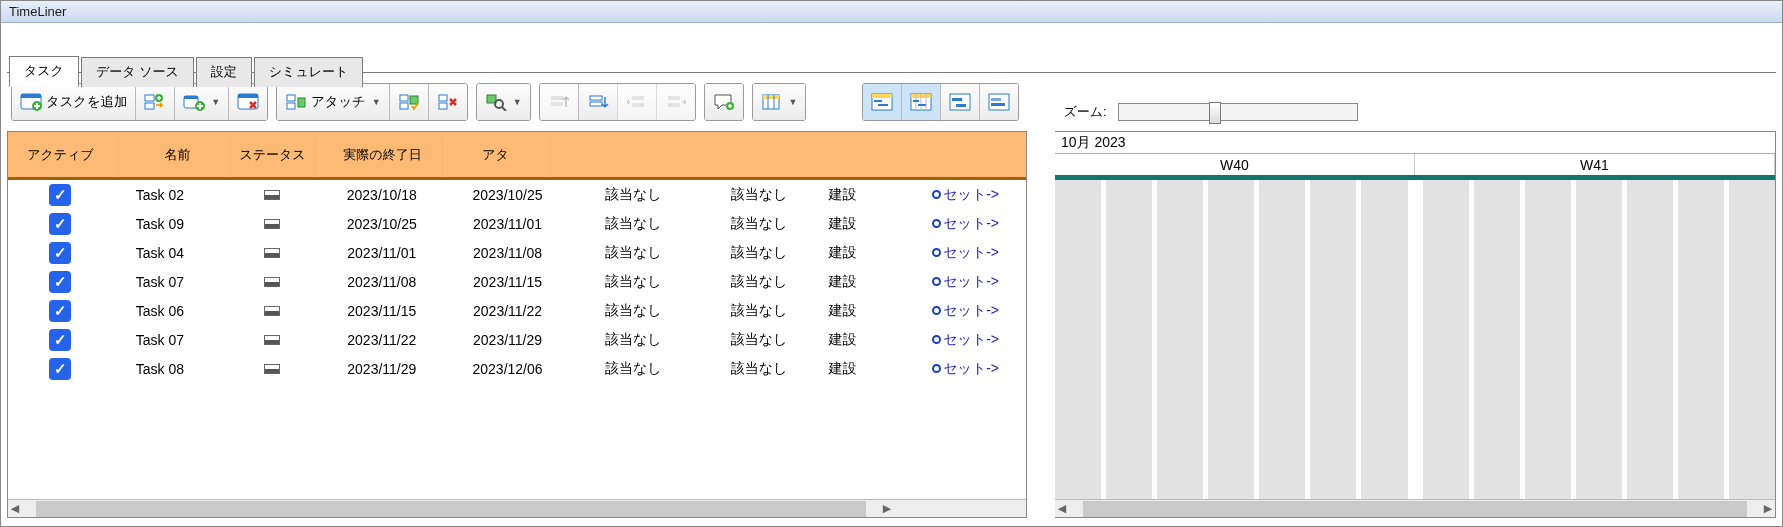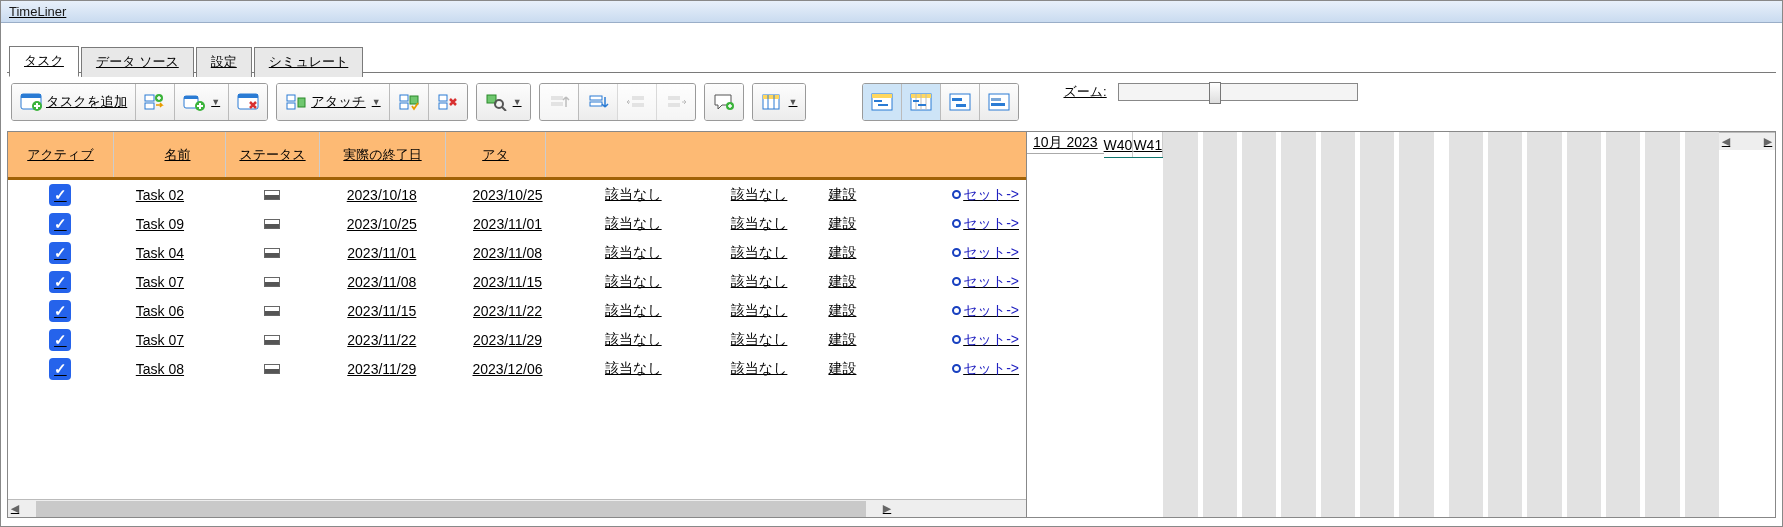--- a/index.html
+++ b/index.html
@@ -1,64 +1,64 @@
 <!DOCTYPE html>
 <html><head>
 <meta charset="utf-8">
 <style>
 * { box-sizing: border-box; margin: 0; padding: 0; }
 body { font-family: "Meiryo UI", "Segoe UI", sans-serif; font-size: 13px; background: #fff; color: #000; }
 
-.panel { border: 1px solid #888; width: 1783px; height: 527px; display: flex; flex-direction: column; text-decoration: underline; }
+.panel { border: 1px solid #888; width: 1783px; height: 527px; display: flex; flex-direction: column; }
 .titlebar { background: linear-gradient(#e8f0fa, #c9dbf0); border-bottom: 1px solid #9aaec8; padding: 3px 8px; font-size: 13px; color: #1a1a1a; }
 
 .content { flex: 1; display: flex; flex-direction: column; padding: 6px 6px 8px 6px; overflow: hidden; }
 
 .tabs-row { display: flex; align-items: flex-end; border-bottom: 1px solid #7a7a7a; margin-top: 12px; }
-.tab { padding: 5px 14px 6px; border: 1px solid #7a7a7a; border-bottom: none; margin-left: 2px; background: #e8e8e8; cursor: default; position: relative; top: 5px; }
+.tab { padding: 5px 14px 6px; border: 1px solid #7a7a7a; border-bottom: none; margin-left: 2px; background: #e8e8e8; cursor: default; position: relative; top: 15px; }
 .tab.active { background: #fff; border-bottom: 1px solid #fff; }
 
-.toolbar { display: flex; align-items: flex-start; gap: 8px; padding: 10px 4px; }
+.toolbar { display: flex; align-items: flex-end; gap: 8px; padding: 10px 4px; }
 .btn-group { display: flex; border: 1px solid #9a9a9a; border-radius: 3px; overflow: hidden; }
 .btn { display: flex; align-items: center; gap: 4px; padding: 6px 8px; background: linear-gradient(#fdfdfd, #ececec); border: none; min-height: 36px; cursor: default; }
 .btn + .btn { border-left: 1px solid #bbb; }
 .btn.active { background: #cde4f7; }
 .btn .icn { width: 22px; height: 18px; }
 .btn .dd { font-size: 9px; color: #555; margin-left: 2px; }
 
 .zoom { display: flex; align-items: center; gap: 11px; margin-left: 36px; }
 .slider { width: 240px; height: 18px; border: 1px solid #888; background: #f4f4f4; position: relative; }
 .thumb { position: absolute; top: -2px; left: 90px; width: 12px; height: 22px; background: linear-gradient(#fff,#ddd); border: 1px solid #777; }
 
 .workarea { flex: 1; display: flex; gap: 0; overflow: hidden; }
 
 .grid-wrap { flex: none; width: 1020px; border: 1px solid #888; display: flex; flex-direction: column; overflow: hidden; }
-.gantt-wrap { flex: 1; border: 1px solid #888; border-left: none; display: flex; flex-direction: row; overflow: hidden; }
+.gantt-wrap { flex: 1; border: 1px solid #888; border-left: none; display: flex; flex-direction: column; overflow: hidden; margin-left: 28px; }
 
 .ghead { display: flex; background: #fdba74; border-bottom: 3px solid #a16207; height: 48px; }
 .ghead .hcell { border-right: 1px solid #ccc; display: flex; align-items: center; justify-content: center; font-size: 13px; padding: 4px; text-align: center; }
 .gbody { flex: 1; overflow: hidden; position: relative; }
 .grow { display: flex; height: 29px; align-items: center; }
 .gcell { border-right: 1px solid transparent; display: flex; align-items: center; padding: 0 6px; font-size: 14px; }
 
-.c0{width:106px;justify-content:center;} .c1{width:96px;margin-left:16px;} .c2{width:94px;justify-content:center;} .c3{width:126px;justify-content:center;} .c4{width:126px;justify-content:center;} .c5{width:126px;justify-content:center;} .c6{width:126px;justify-content:center;} .c7{width:104px;} .c8{width:100px;justify-content:flex-end;}
+.c0{width:106px;justify-content:center;} .c1{width:96px;margin-left:16px;} .c2{width:94px;justify-content:center;} .c3{width:126px;justify-content:center;} .c4{width:126px;justify-content:center;} .c5{width:126px;justify-content:center;} .c6{width:126px;justify-content:center;} .c7{width:104px;} .c8{width:100px;justify-content:flex-start;}
 
 .chk { width: 22px; height: 22px; border-radius: 4px; background: #2563eb; display: flex; align-items: center; justify-content: center; color: #fff; font-size: 15px; font-weight: bold; }
 .status-icon { width: 16px; height: 10px; display: inline-block; background: linear-gradient(#fff 50%, #555 50%); border: 1px solid #666; }
 .att-dot { display:inline-block; width:9px; height:9px; border-radius:50%; background:#fff; border:2px solid #1840c0; margin-right:2px; }
 .attlink { color: #2020c0; }
 
 .hscroll { height: 18px; background: #eee; border-top: 1px solid #bbb; display:flex; align-items:center; }
 .hscroll .trk { height: 16px; background: #c9c9c9; margin: 0 14px; }
 .grid-wrap .hscroll .trk { width: 830px; }
 .gantt-wrap .hscroll .trk { flex:1; }
 .arrow { width:14px; text-align:center; color:#666; font-size:11px; }
 
 .gantt-top { height: 22px; border-bottom: 1px solid #aaa; padding: 2px 6px; font-size: 14px; }
-.gantt-weeks { height: 26px; border-bottom: 1px solid #0f766e; display: flex; }
+.gantt-weeks { height: 26px; border-bottom: 5px solid #0f766e; display: flex; }
 .gweek { flex: 1; border-right: 1px solid #ccc; display:flex; align-items:center; justify-content:center; font-size:14px; }
 .gantt-body { flex:1; position:relative; overflow:hidden; }
 .day-cols { position:absolute; inset:0; display:flex; }
 .day { flex:1; background:#e2e2e2; }
 
 
 svg { display:block; }
 </style>
 </head>
 <body>

